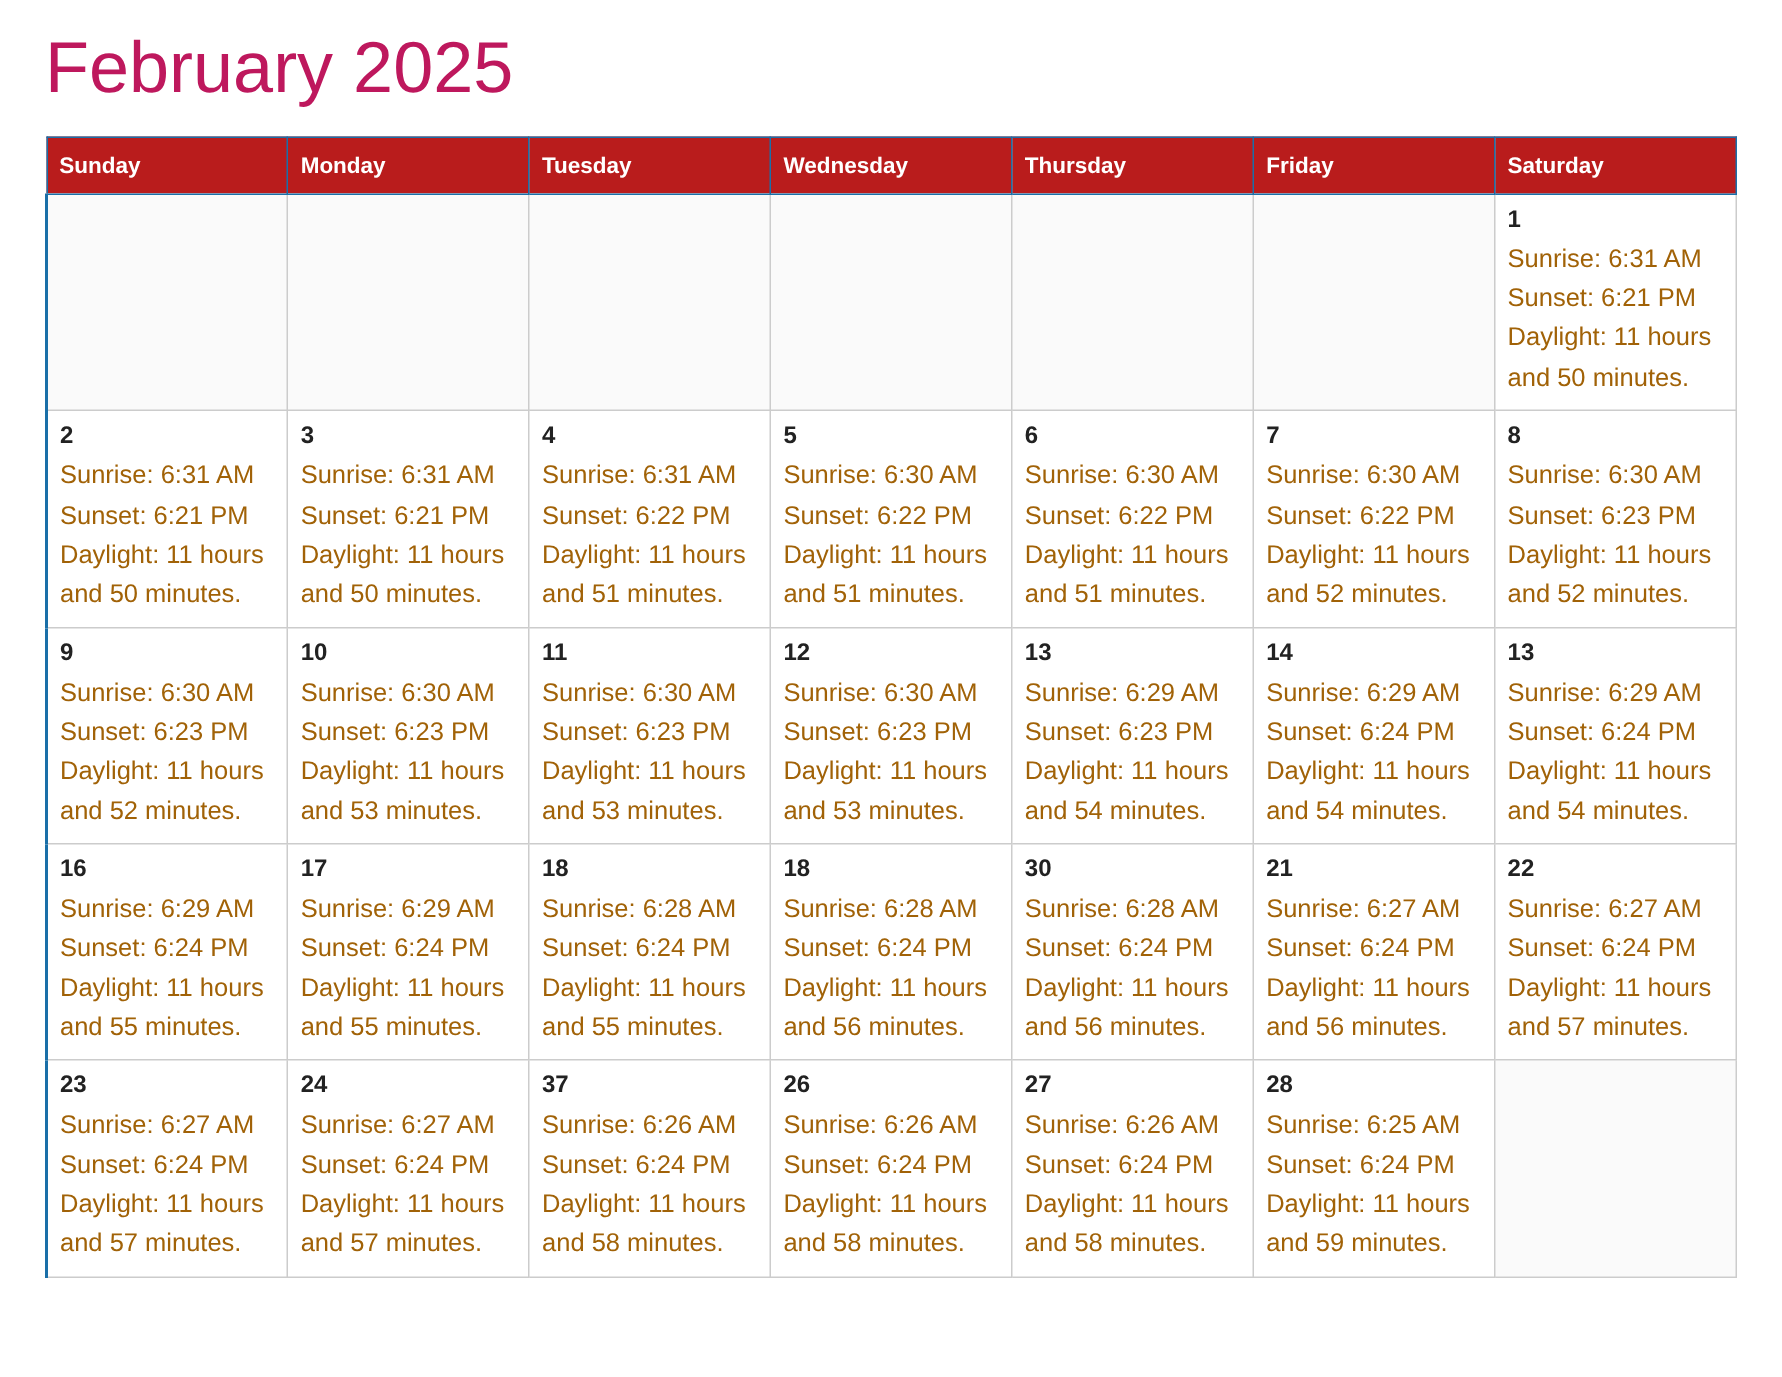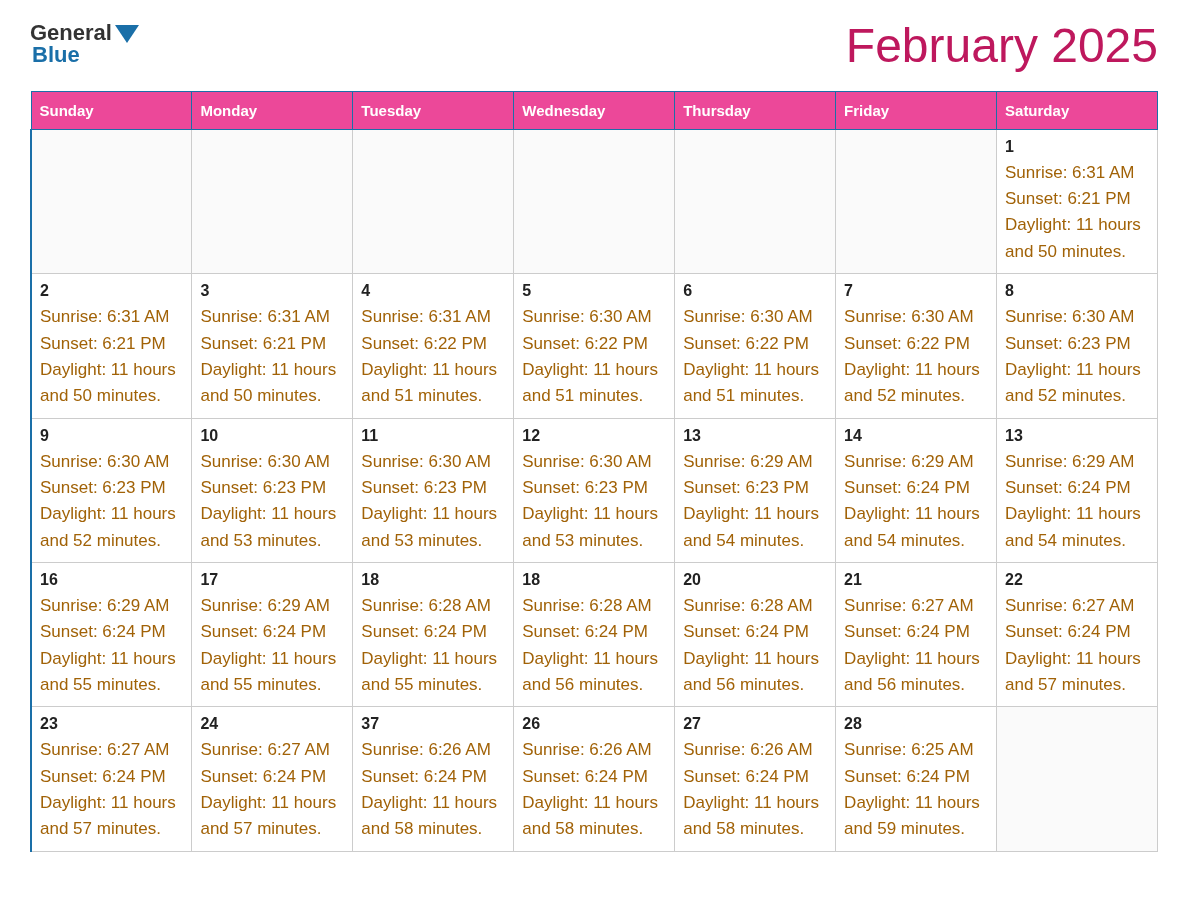--- a/index.html
+++ b/index.html
@@ -58,21 +58,21 @@
       font-size: 18px;
       color: #444;
       margin-top: 4px;
     }
     table {
       width: 100%;
       border-collapse: collapse;
       table-layout: fixed;
     }
     thead tr th {
-      background-color: #ec4899;
+      background-color: #b91c1c;
       color: #fff;
       font-size: 15px;
       font-weight: bold;
       padding: 10px 8px;
       text-align: left;
       border: 1px solid #1a6fa8;
     }
     tbody tr td {
       vertical-align: top;
       padding: 8px 8px;
@@ -99,27 +99,20 @@
       background: #fafafa;
     }
     tbody tr td:first-child {
       border-left: 2px solid #1a6fa8;
     }
   </style>
 </head>
 <body>
 
 <div class="header">
-  <div class="logo">
-    <div class="logo-top">
-      <span class="logo-general">General</span>
-      <div class="logo-arrow"></div>
-    </div>
-    <span class="logo-blue">Blue</span>
-  </div>
   <div class="title-block">
     <h1>February 2025</h1>
   </div>
 </div>
 
 <table>
   <thead>
     <tr>
     <th>Sunday</th>
         <th>Monday</th>
@@ -214,21 +207,21 @@
         </td>
         <td>
           <div class="day-number">18</div>
           <div class="day-info">Sunrise: 6:28 AM<br>Sunset: 6:24 PM<br>Daylight: 11 hours<br>and 55 minutes.</div>
         </td>
         <td>
           <div class="day-number">18</div>
           <div class="day-info">Sunrise: 6:28 AM<br>Sunset: 6:24 PM<br>Daylight: 11 hours<br>and 56 minutes.</div>
         </td>
         <td>
-          <div class="day-number">20</div>
+          <div class="day-number">30</div>
           <div class="day-info">Sunrise: 6:28 AM<br>Sunset: 6:24 PM<br>Daylight: 11 hours<br>and 56 minutes.</div>
         </td>
         <td>
           <div class="day-number">21</div>
           <div class="day-info">Sunrise: 6:27 AM<br>Sunset: 6:24 PM<br>Daylight: 11 hours<br>and 56 minutes.</div>
         </td>
         <td>
           <div class="day-number">22</div>
           <div class="day-info">Sunrise: 6:27 AM<br>Sunset: 6:24 PM<br>Daylight: 11 hours<br>and 57 minutes.</div>
         </td>

